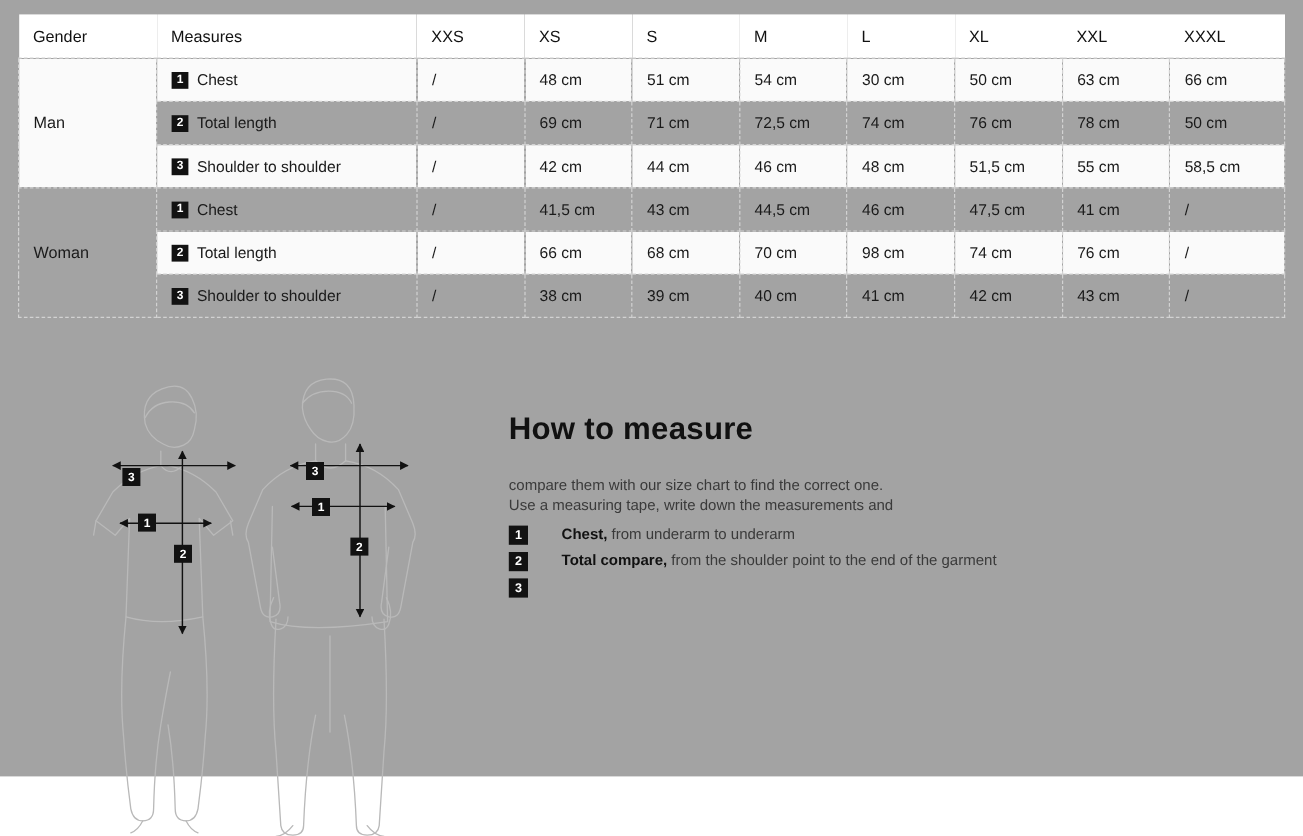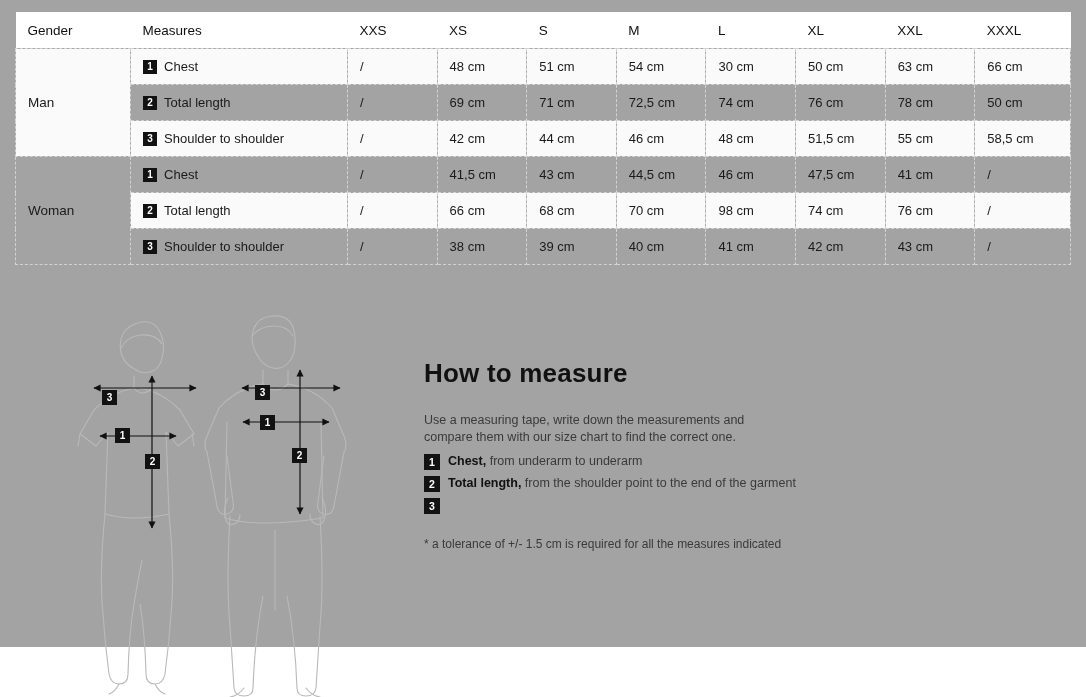--- a/index.html
+++ b/index.html
@@ -97,21 +97,21 @@
     left: 60px;
     top: 300px;
     width: 340px;
     height: 397px;
   }
 
   
   .howto {
     position: absolute;
     left: 424px;
-    top: 358px;
+    top: 342px;
     width: 600px;
   }
   .howto h2 {
     margin: 0;
     font-size: 26px;
     font-weight: bold;
     letter-spacing: 0.2px;
     color: #111;
   }
   .howto .intro {
@@ -140,21 +140,21 @@
     font-size: 12.5px;
     color: #3a3a3a;
   }
   .howto ul.measure-list li .num-badge {
     width: 16px;
     height: 16px;
     font-size: 10.5px;
     margin-top: 0px;
   }
   .howto ul.measure-list li .txt {
-    margin-left: 8px;
+    margin-left: 28px;
   }
   .howto ul.measure-list li .txt b {
     color: #111;
     font-weight: bold;
   }
   .howto .tolerance {
     margin-top: 23px;
     font-size: 12px;
     color: #3a3a3a;
   }
@@ -371,32 +371,31 @@
         <text x="207.5" y="126" fill="#fff" font-size="10" font-family="Liberation Sans, sans-serif" text-anchor="middle" font-weight="bold">1</text>
         <rect x="232" y="148" width="15" height="15" fill="#121212"></rect>
         <text x="239.5" y="159" fill="#fff" font-size="10" font-family="Liberation Sans, sans-serif" text-anchor="middle" font-weight="bold">2</text>
       </g>
     </svg>
   </div>
 
   <div class="howto">
     <h2>How to measure</h2>
     <div class="intro">
+      <div>compare them with our size chart to find the correct one.</div>
       <div>Use a measuring tape, write down the measurements and</div>
-      <div>compare them with our size chart to find the correct one.</div>
     </div>
     <ul class="measure-list">
       <li>
         <span class="num-badge">1</span>
         <span class="txt"><b>Chest,</b><span> from underarm to underarm</span></span>
       </li>
       <li>
         <span class="num-badge">2</span>
-        <span class="txt"><b>Total length,</b><span> from the shoulder point to the end of the garment</span></span>
+        <span class="txt"><b>Total compare,</b><span> from the shoulder point to the end of the garment</span></span>
       </li>
       <li>
         <span class="num-badge">3</span>
       </li>
     </ul>
-    <div class="tolerance">* a tolerance of +/- 1.5 cm is required for all the measures indicated</div>
   </div>
 
 </div>
 
 </body></html>

